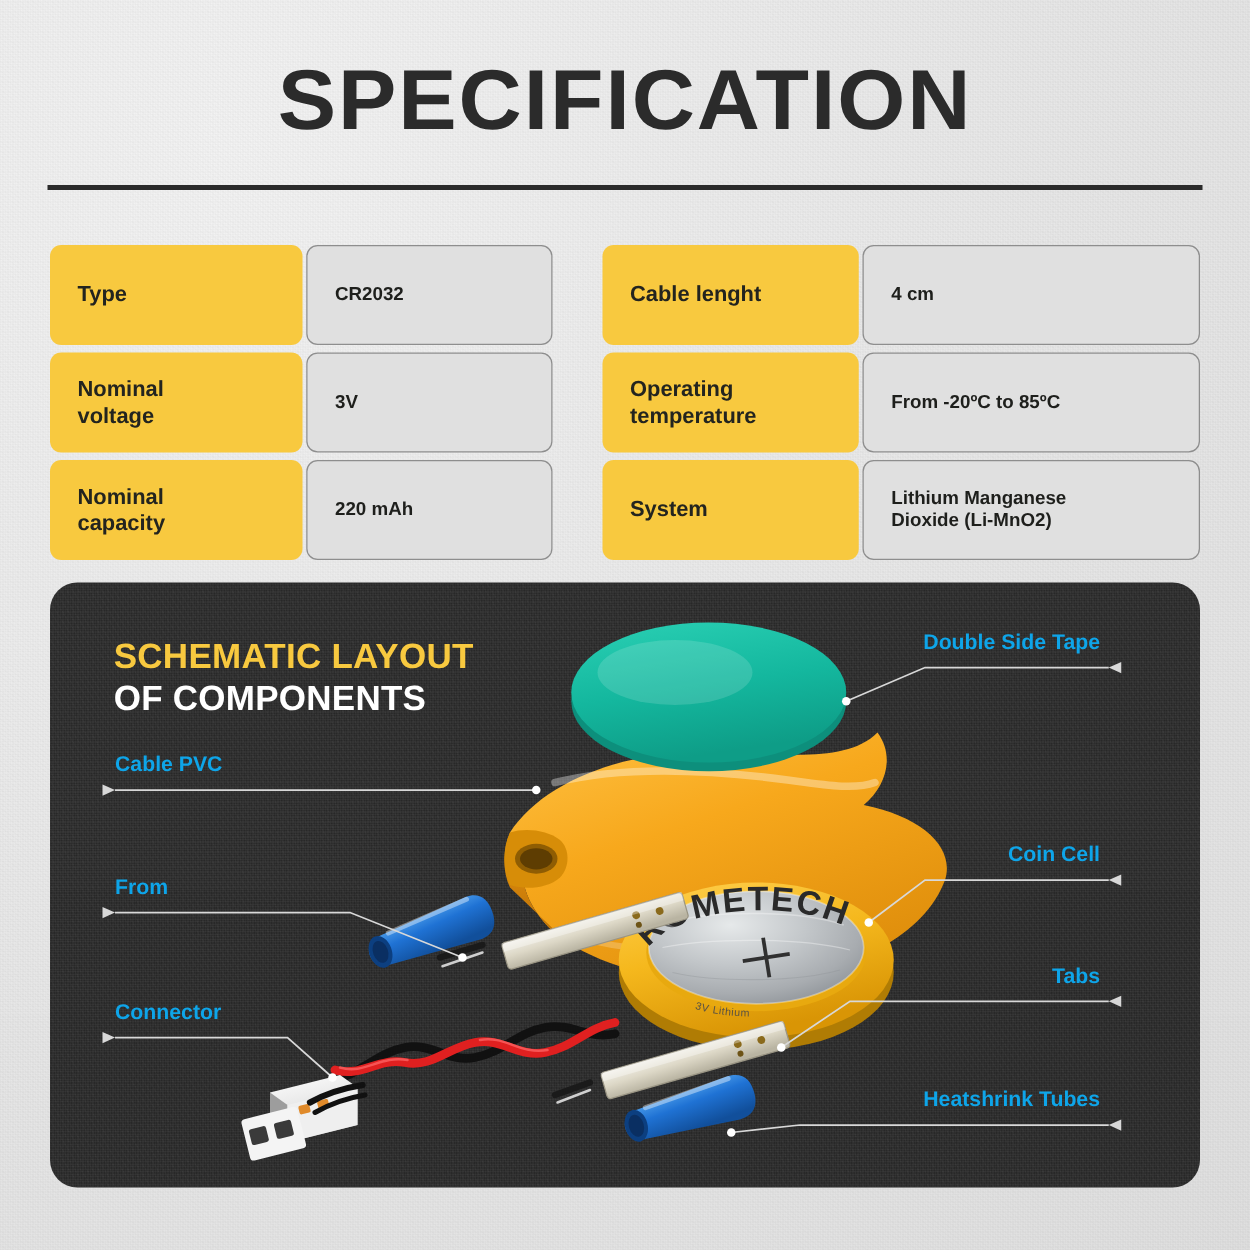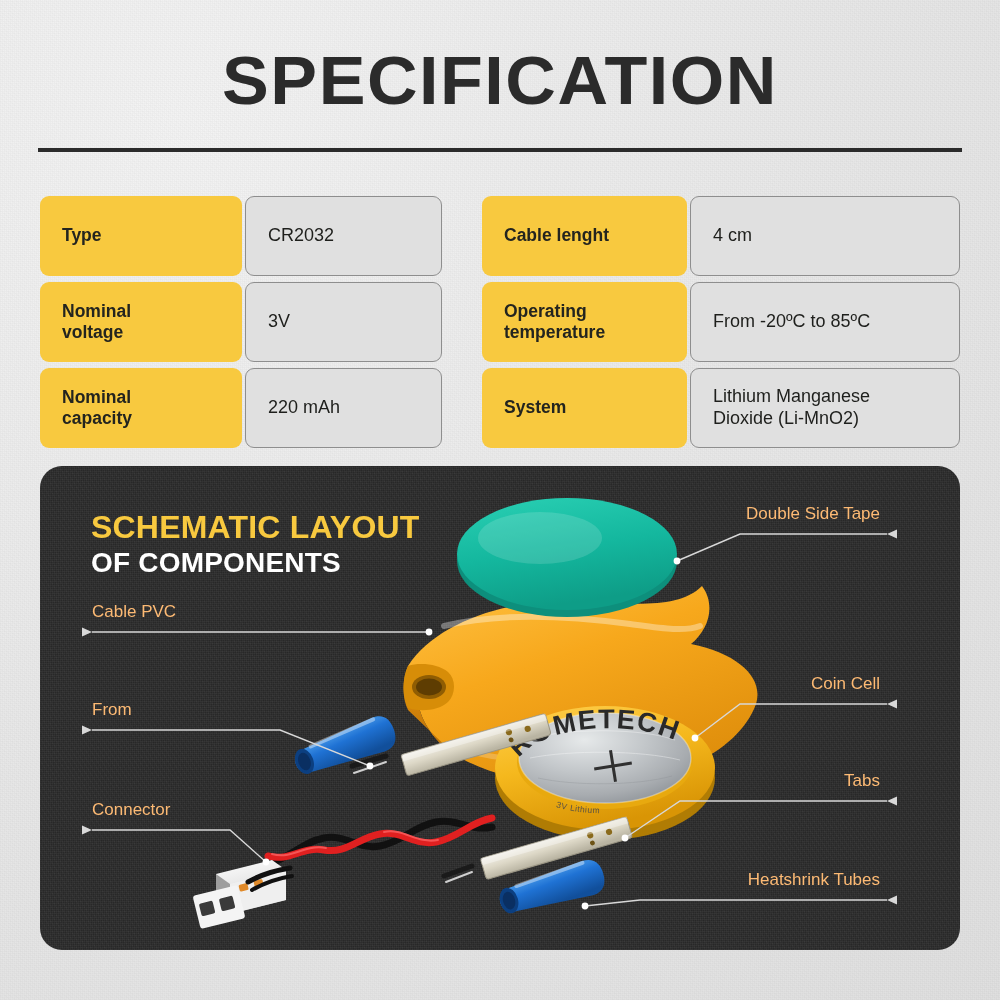--- a/index.html
+++ b/index.html
@@ -82,22 +82,22 @@
     color: #23241f;
     font-size: 17.5px;
     font-weight: bold;
     line-height: 1.22;
   }
 
   .chip-val {
     background: #e0e0e0;
     border: 1.4px solid #8e8e8e;
     color: #1e1f1c;
-    font-size: 18px;
-    font-weight: normal;
+    font-size: 15px;
+    font-weight: bold;
     line-height: 1.22;
     margin-left: 3px;
   }
 
   .chip-val .pre-wrap { white-space: pre-line; }
   .chip-key .pre-wrap { white-space: pre-line; }
 
   .spacer { }
 
   
@@ -124,41 +124,41 @@
     pointer-events: none;
   }
 
   .panel-heading {
     position: absolute;
     left: 51px;
     top: 43px;
     line-height: 1.14;
   }
   .ph-1 {
-    font-size: 32px;
+    font-size: 28px;
     font-weight: bold;
     color: #f8c93f;
     letter-spacing: .2px;
   }
   .ph-2 {
     font-size: 28px;
     font-weight: bold;
     color: #ffffff;
     letter-spacing: .2px;
     margin-top: 2px;
   }
 
   
   .callout { position: absolute; }
   .callout .label {
     position: absolute;
     white-space: nowrap;
     font-size: 17px;
-    font-weight: normal;
-    color: #fdba74;
+    font-weight: bold;
+    color: #0ea5e9;
   }
   .callout-left .label  { left: 10px; bottom: 6px; }
   .callout-right .label { right: 10px; bottom: 6px; }
 
   
   .art { position: absolute; inset: 0; pointer-events: none; }
 </style>
 </head>
 <body>
 

